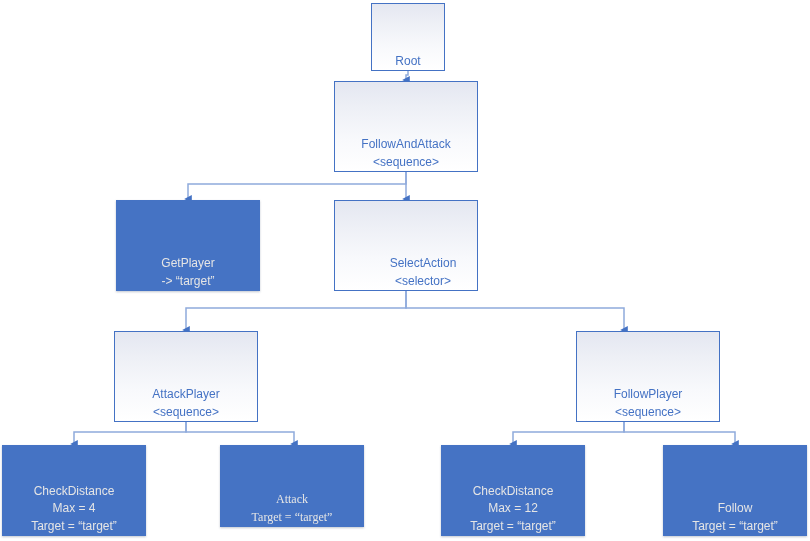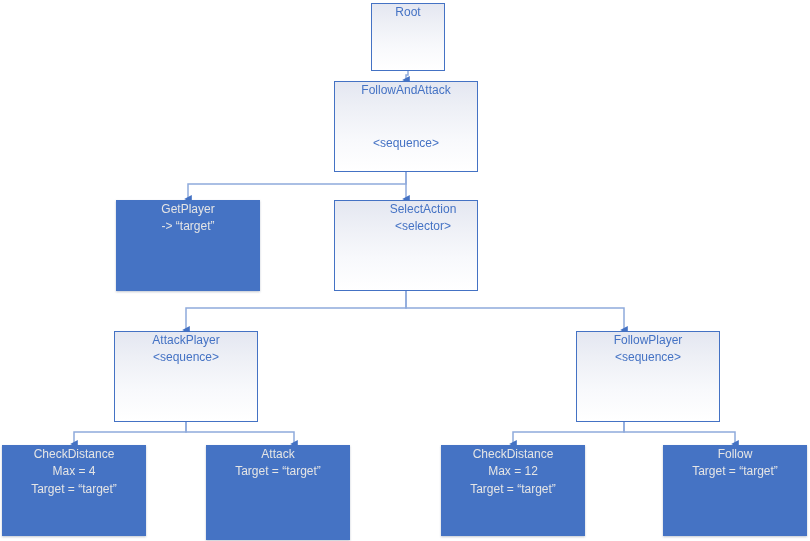--- a/index.html
+++ b/index.html
@@ -23,21 +23,21 @@
     top: 0;
     width: 810px;
     height: 541px;
   }
   .node {
     position: absolute;
     box-sizing: border-box;
     display: flex;
     flex-direction: column;
     align-items: center;
-    justify-content: flex-start;
+    justify-content: flex-end;
     text-align: center;
     line-height: 1.45;
     font-size: 12px;
     z-index: 2;
   }
   .node.light {
     background: linear-gradient(180deg, #e4e7f1 0%, #eef0f6 30%, #f8f9fc 65%, #ffffff 100%);
     border: 1px solid #4472c4;
     color: #4472c4;
   }
@@ -73,21 +73,21 @@
         <path d="M186,422 L186,432 L294,432 L294,444" marker-end="url(#arw)"></path>
         <path d="M624,422 L624,432 L513,432 L513,444" marker-end="url(#arw)"></path>
         <path d="M624,422 L624,432 L735,432 L735,444" marker-end="url(#arw)"></path>
       </g>
   </svg>
 
   <div id="node-layer">
       <div class="node light" style="left: 371px; top: 3px; width: 74px; height: 68px;">
         <span class="line">Root</span>
       </div>
-      <div class="node light" style="left: 334px; top: 81px; width: 144px; height: 91px; gap: 36px;">
+      <div class="node light" style="left: 334px; top: 81px; width: 144px; height: 91px;">
         <span class="line">FollowAndAttack</span>
         <span class="line">&lt;sequence&gt;</span>
       </div>
       <div class="node filled" style="left: 116px; top: 200px; width: 144px; height: 91px;">
         <span class="line">GetPlayer</span>
         <span class="line">-&gt; “target”</span>
       </div>
       <div class="node light" style="left: 334px; top: 200px; width: 144px; height: 91px; padding-left: 34px;">
         <span class="line">SelectAction</span>
         <span class="line">&lt;selector&gt;</span>
@@ -98,21 +98,21 @@
       </div>
       <div class="node light" style="left: 576px; top: 331px; width: 144px; height: 91px;">
         <span class="line">FollowPlayer</span>
         <span class="line">&lt;sequence&gt;</span>
       </div>
       <div class="node filled" style="left: 2px; top: 445px; width: 144px; height: 91px;">
         <span class="line">CheckDistance</span>
         <span class="line">Max = 4</span>
         <span class="line">Target = “target”</span>
       </div>
-      <div class="node filled" style="left: 206px; top: 445px; width: 144px; height: 95px;">
+      <div class="node filled" style="left: 220px; top: 445px; width: 144px; height: 82px; font-family: Liberation Serif, serif;">
         <span class="line">Attack</span>
         <span class="line">Target = “target”</span>
       </div>
       <div class="node filled" style="left: 441px; top: 445px; width: 144px; height: 91px;">
         <span class="line">CheckDistance</span>
         <span class="line">Max = 12</span>
         <span class="line">Target = “target”</span>
       </div>
       <div class="node filled" style="left: 663px; top: 445px; width: 144px; height: 91px;">
         <span class="line">Follow</span>

